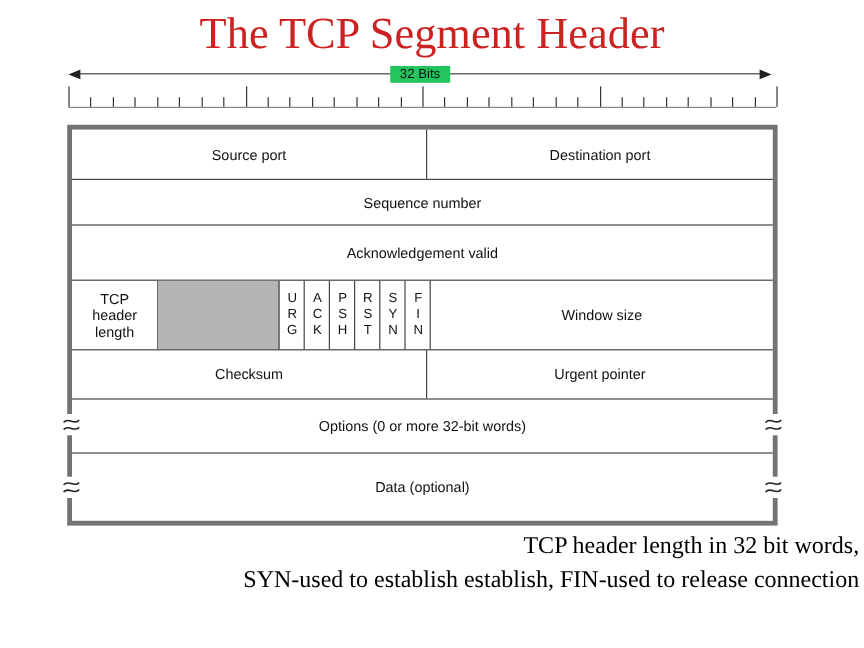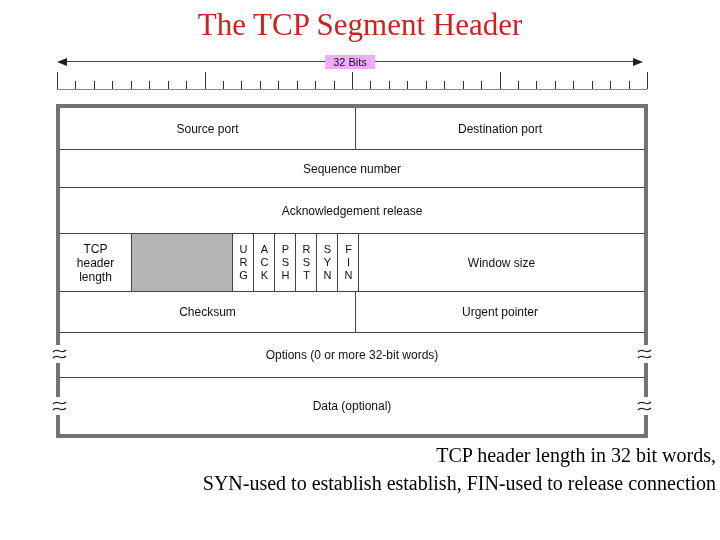--- a/index.html
+++ b/index.html
@@ -8,21 +8,21 @@
     position: relative;
     width: 720px; height: 540px;
     background: #ffffff;
     overflow: hidden;
     font-family: "Liberation Sans", sans-serif;
   }
   .slide-title {
     position: absolute; top: 7px; left: 0; width: 100%;
     text-align: center;
     font-family: "Liberation Serif", serif;
-    font-size: 31px; font-weight: 400;
+    font-size: 37px; font-weight: 400;
     color: #cc2222;
     letter-spacing: 0px;
   }
   
   .bits-arrow { position: absolute; left: 57px; top: 55px; width: 586px; height: 14px; }
   .bits-arrow .line {
     position: absolute; left: 4px; right: 4px; top: 6px; height: 0;
     border-top: 1px solid #444;
   }
   .arrowhead { position: absolute; width: 0; height: 0; top: 2.5px; }
@@ -31,21 +31,21 @@
     border-top: 4px solid transparent; border-bottom: 4px solid transparent;
     border-right: 10px solid #222;
   }
   .arrowhead.right {
     right: 0;
     border-top: 4px solid transparent; border-bottom: 4px solid transparent;
     border-left: 10px solid #222;
   }
   .bits-label {
     position: absolute; left: 50%; top: 0; transform: translateX(-50%);
-    background: #f0abfc; padding: 0 8px;
+    background: #22c55e; padding: 0 8px;
     font-size: 11px; color: #111; line-height: 14px;
   }
   
   .bit-ruler {
     position: absolute; left: 57px; top: 73px; width: 590px; height: 17px;
     border-bottom: 1px solid #888;
   }
   .bit-ruler .tick {
     position: absolute; bottom: 0; width: 1px; height: 8px; background: #333;
   }
@@ -152,21 +152,21 @@
     <div class="row r1">
       <div class="cell half-l vdiv">Source port</div>
       <div class="cell half-r">Destination port</div>
     </div>
 
     <div class="row r2">
       <div class="cell full">Sequence number</div>
     </div>
 
     <div class="row r3">
-      <div class="cell full">Acknowledgement release</div>
+      <div class="cell full">Acknowledgement valid</div>
     </div>
 
     <div class="row r4">
       <div class="cell tcp-len vdiv">
           <span>TCP header length</span>
         </div>
       <div class="cell shaded vdiv"></div>
       <div class="cell flag vdiv">
           <span>URG</span>
         </div>

